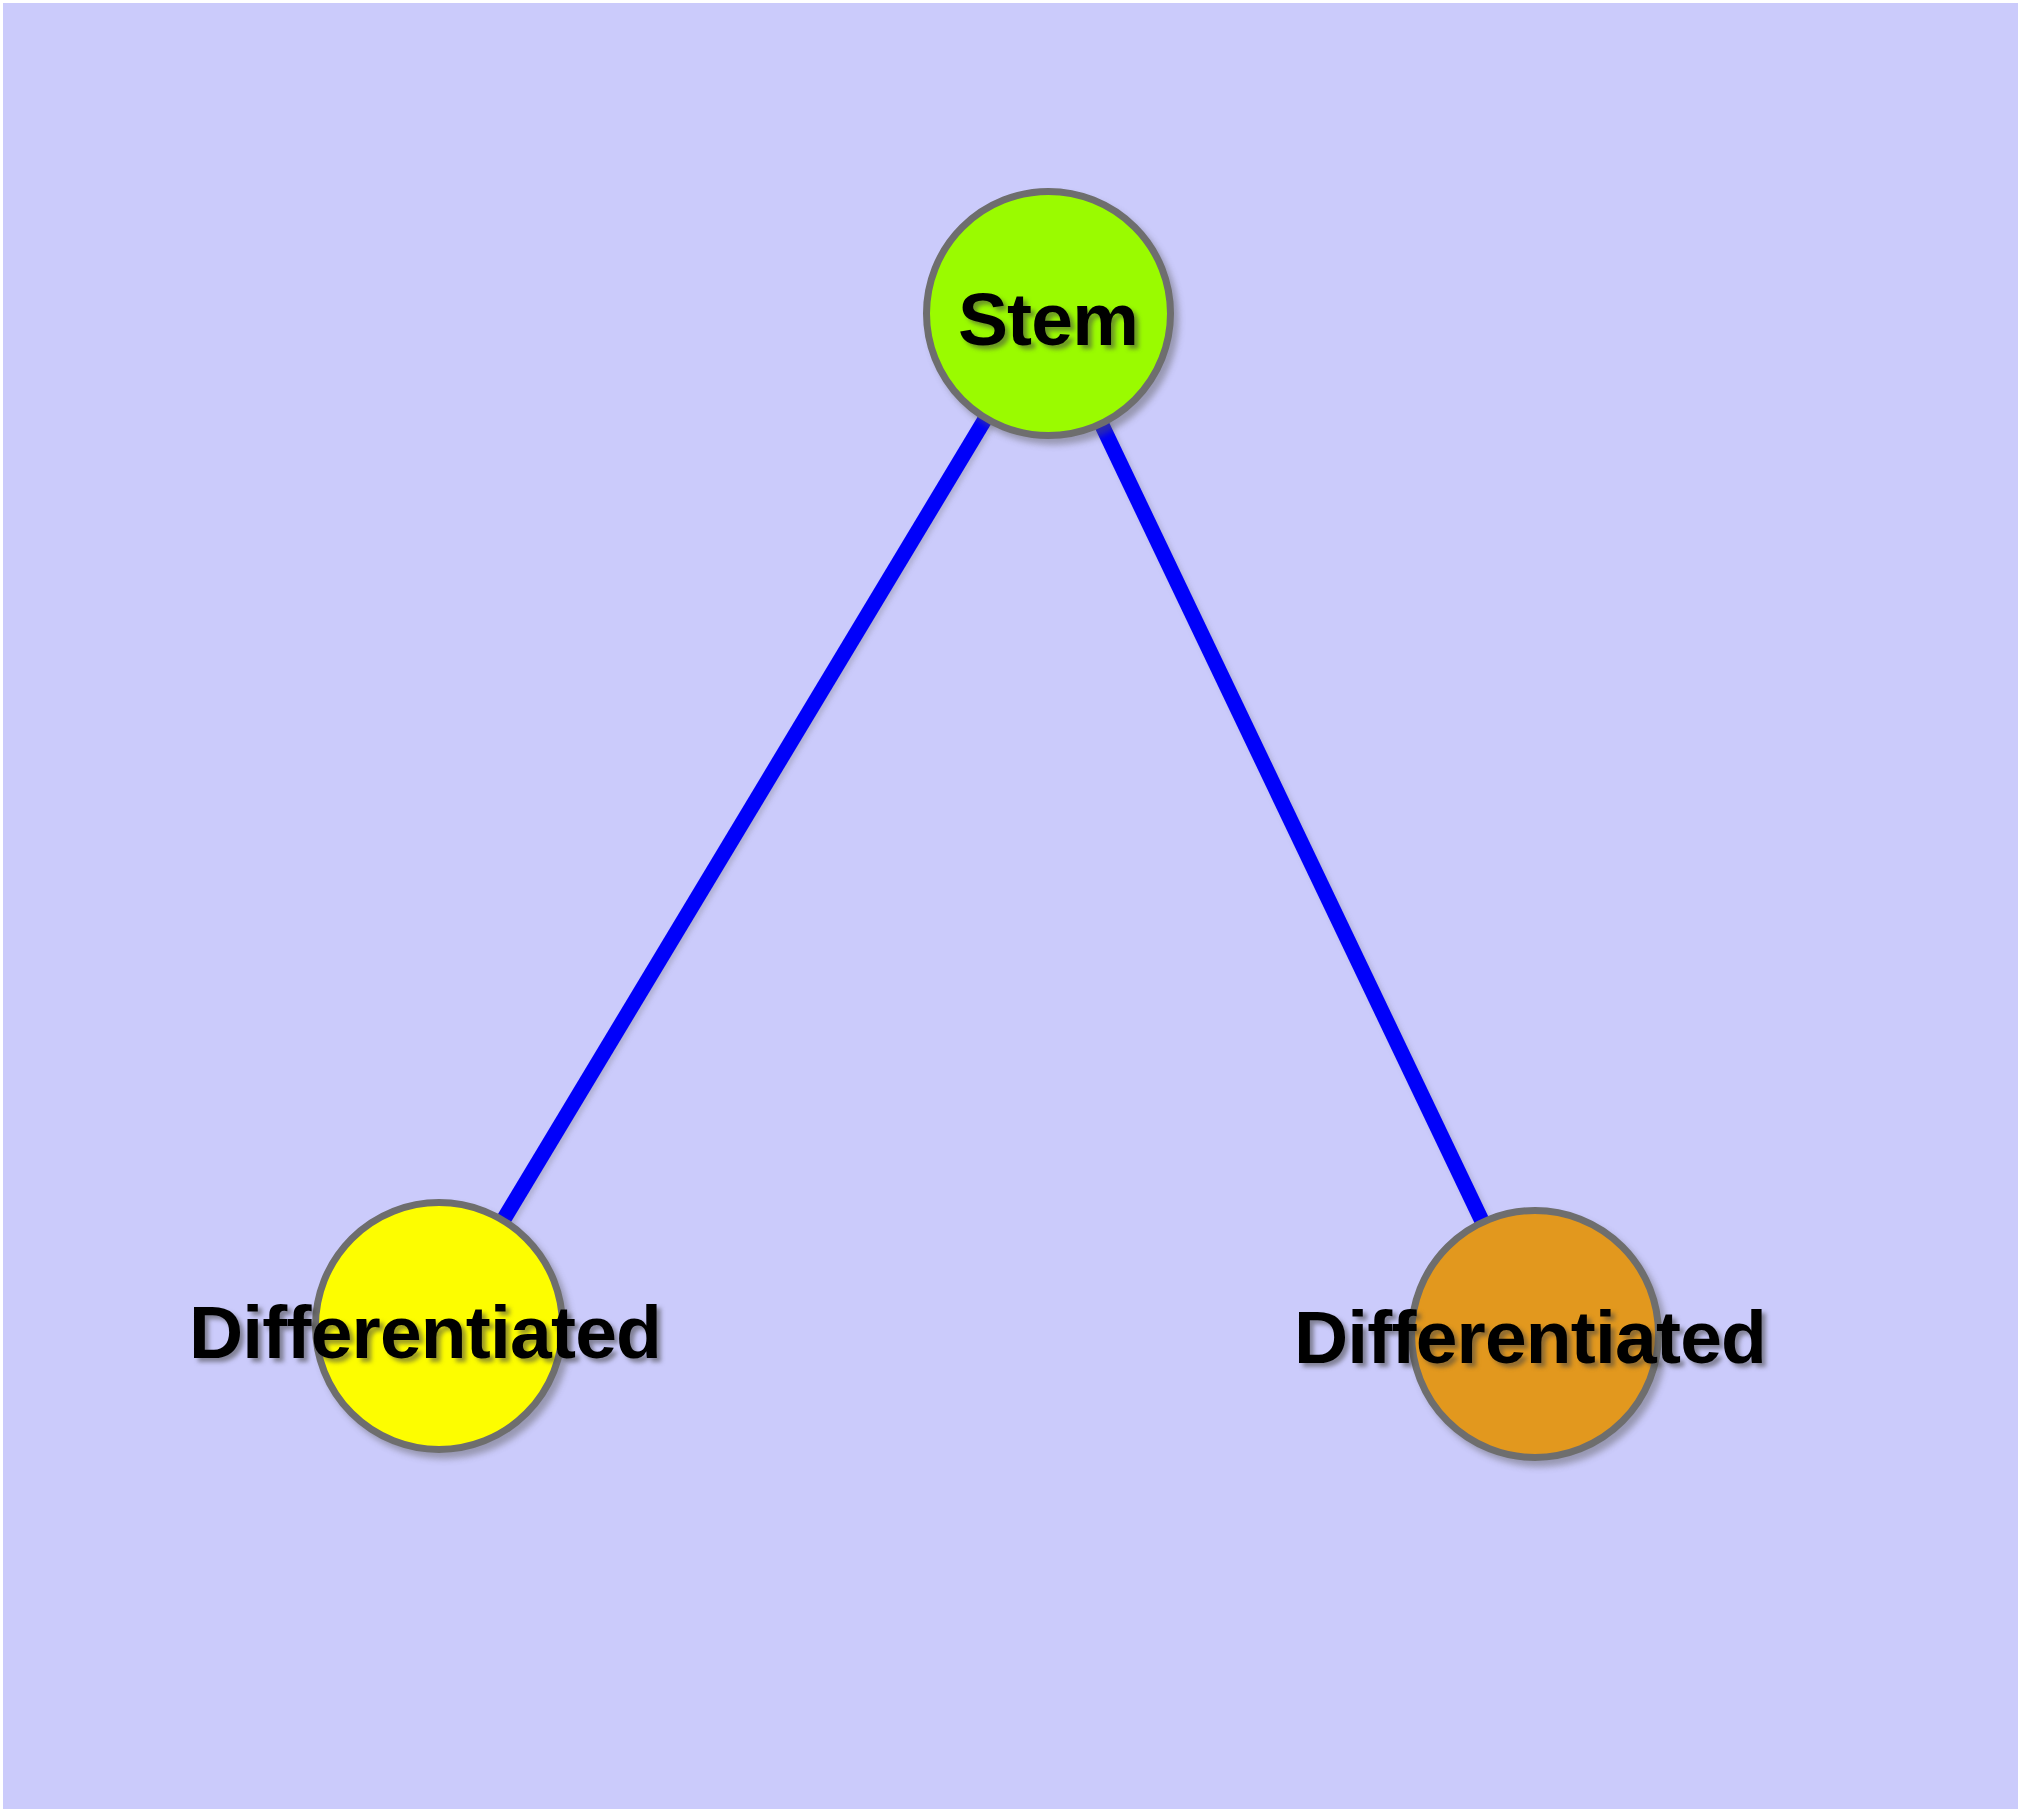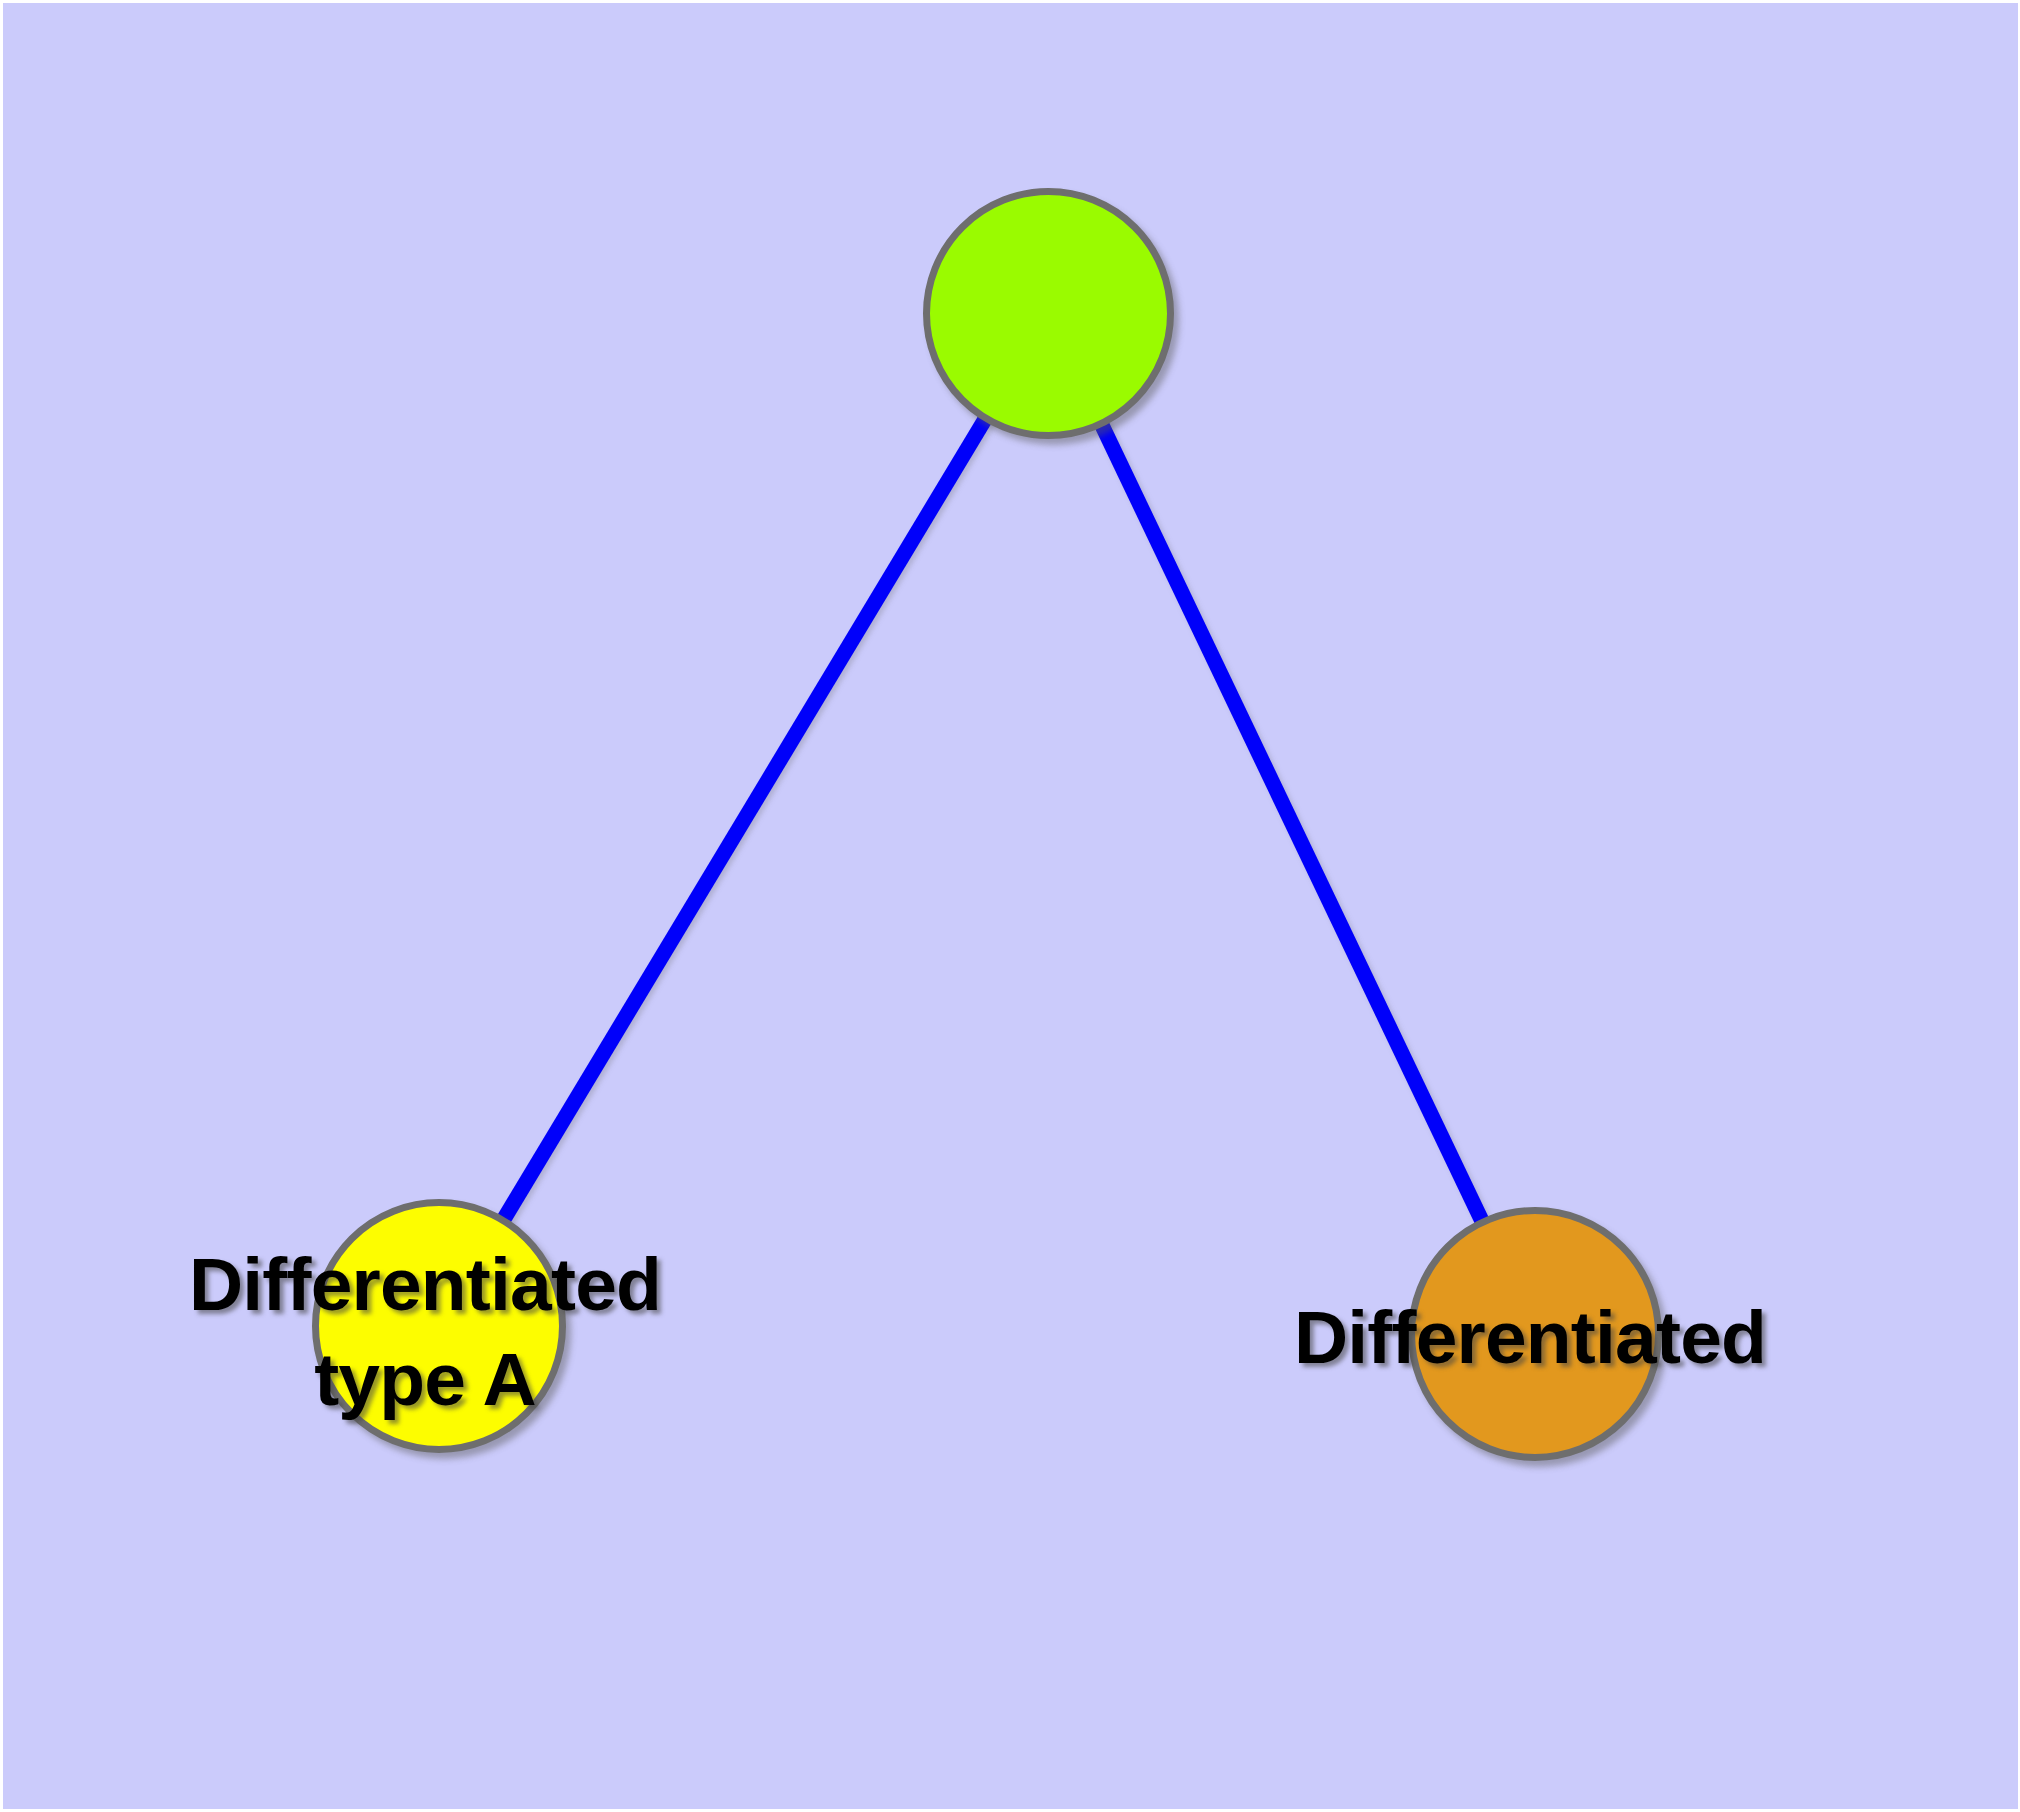--- a/index.html
+++ b/index.html
@@ -74,24 +74,24 @@
     <line x1="1237" y1="370" x2="518" y2="1565" stroke-width="18" stroke="#0000fa"></line>
     <line x1="1237" y1="370" x2="1812" y2="1574" stroke-width="18" stroke="#0000fa"></line>
   </svg>
 
   <div class="node node-stem" style="background-color: rgb(154, 251, 0); border-color: rgb(110, 110, 110);"></div>
 
   <div class="node node-type-a" style="background-color: rgb(253, 253, 0); border-color: rgb(110, 110, 110);"></div>
 
   <div class="node node-type-b" style="background-color: rgb(226, 152, 30); border-color: rgb(110, 110, 110);"></div>
 
+  <div class="node-label label-stem" style="color: rgb(0, 0, 0);">Stem</div>
 
   <div class="node-label label-type-a" style="color: rgb(0, 0, 0);">
     <div>Differentiated</div>
-    <div>type A</div>
   </div>
 
   <div class="node-label label-type-b" style="color: rgb(0, 0, 0);">
     <div>Differentiated</div>
   </div>
 
 </div>
 
 
 </body></html>

